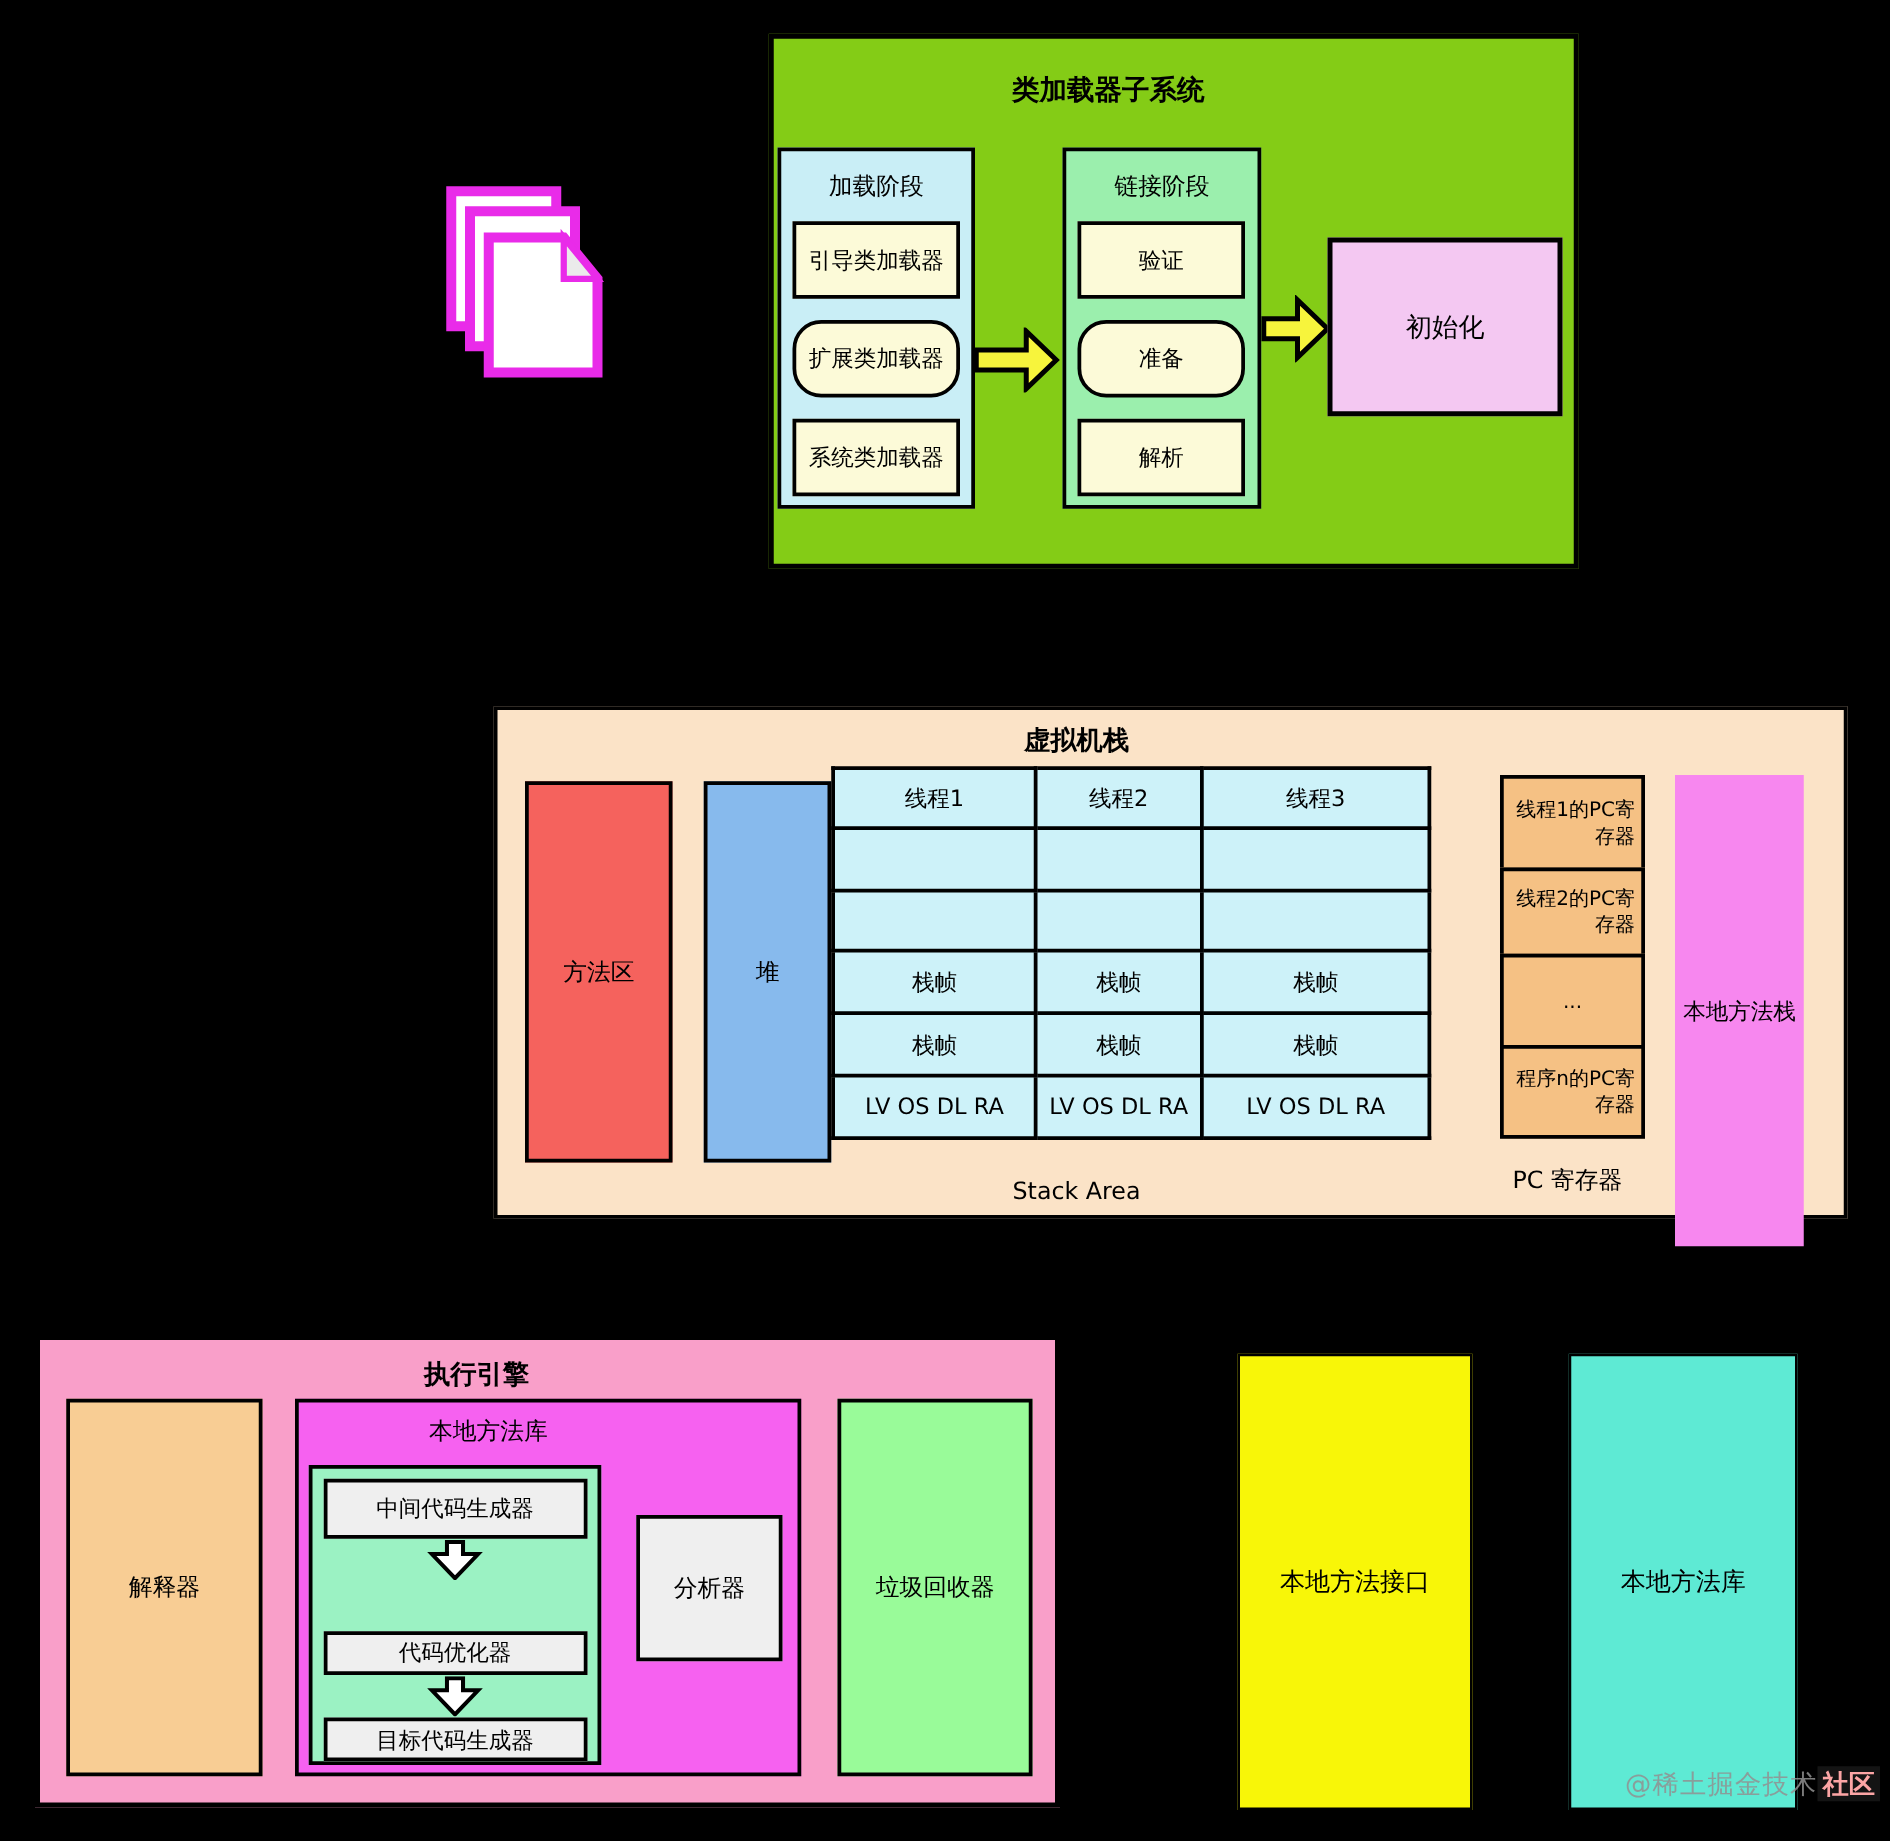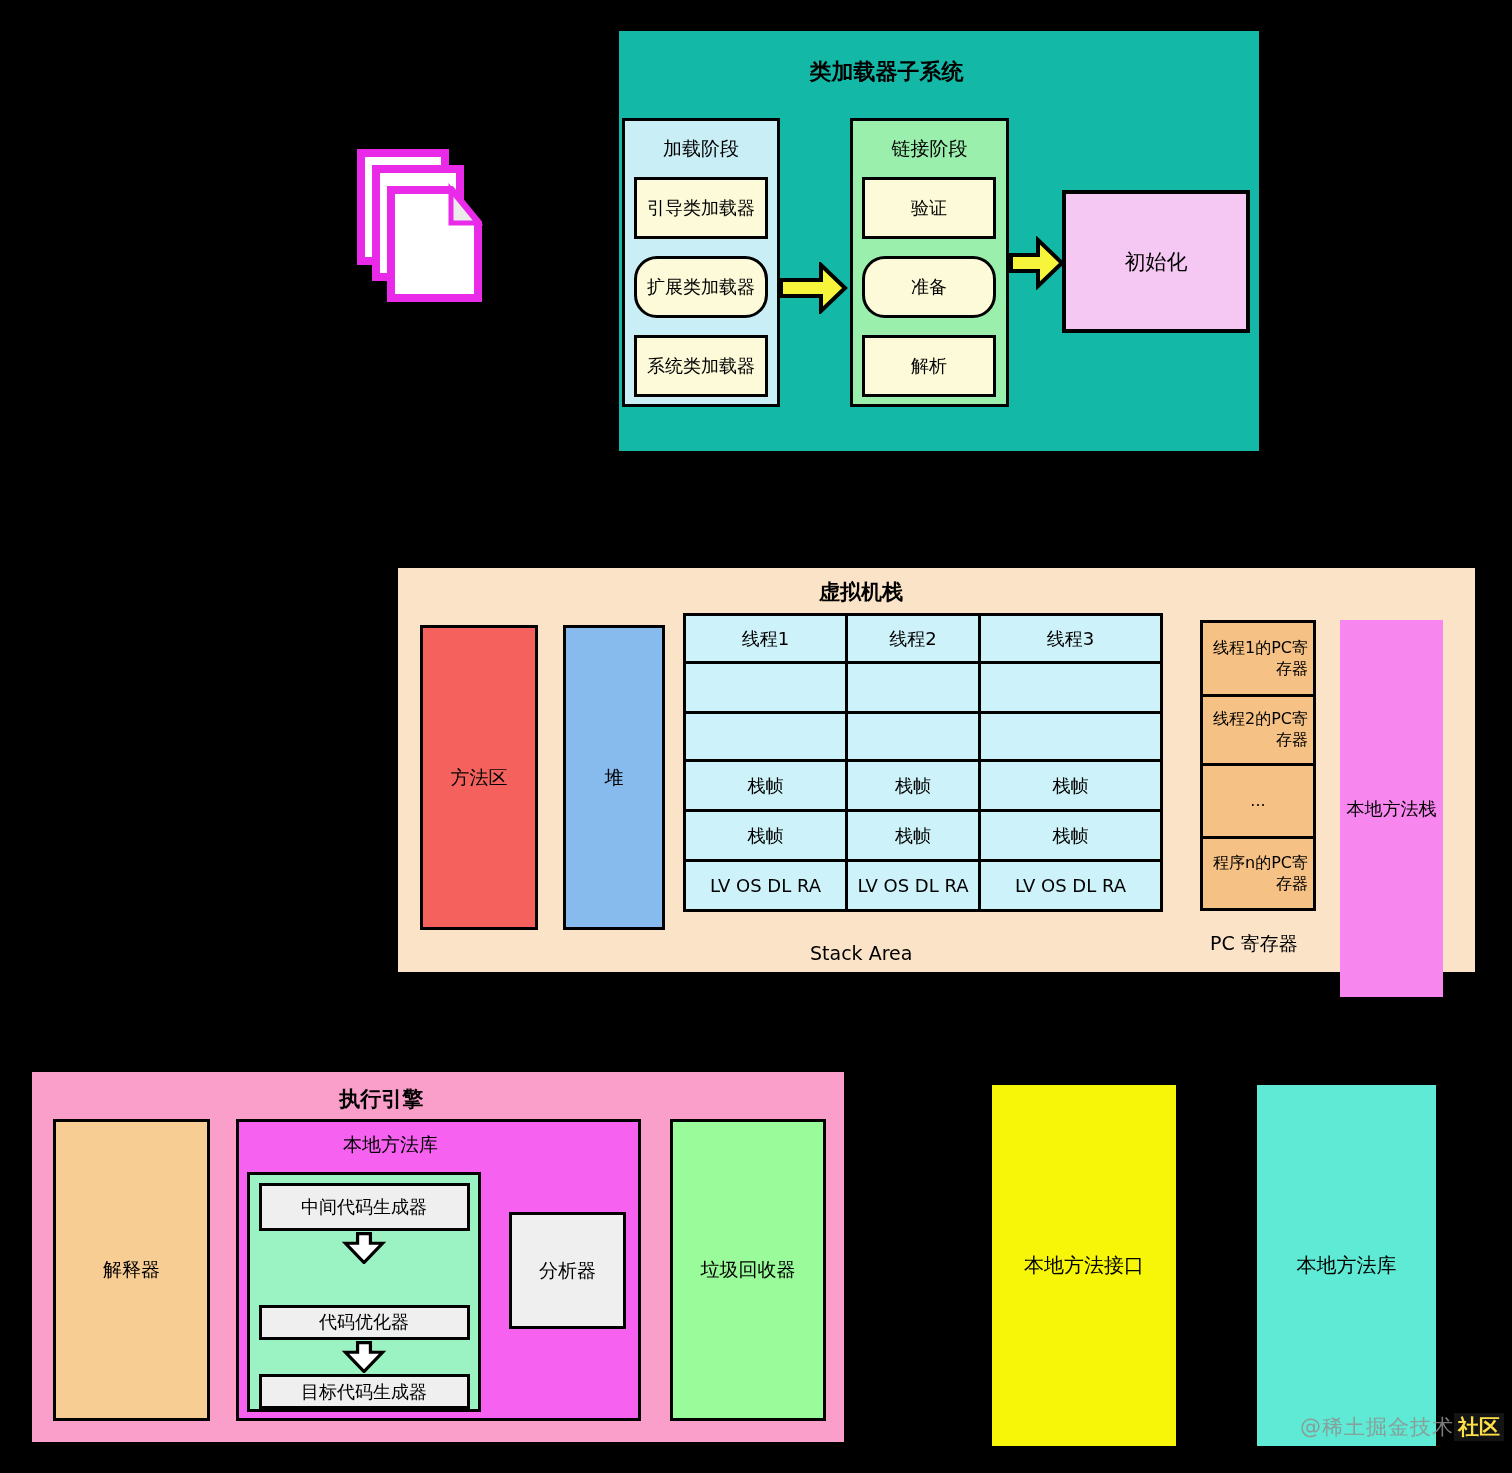--- a/index.html
+++ b/index.html
@@ -5,41 +5,41 @@
   html,body{margin:0;padding:0;background:#000;}
   #stage{
     position:relative;width:1512px;height:1473px;background:#000;overflow:hidden;
     font-family:"DejaVu Sans","Liberation Sans",sans-serif;color:#000;
   }
   .abs{position:absolute;box-sizing:border-box;}
   .center{display:flex;align-items:center;justify-content:center;text-align:center;}
   .b3{border:3px solid #000;}
 
   
-  #cls{left:615px;top:27px;width:648px;height:428px;background:#14b8a6;border:4px solid #000;}
+  #cls{left:615px;top:27px;width:648px;height:428px;background:#84cc16;border:4px solid #000;}
   #cls-title{left:41.8%;top:26px;transform:translateX(-50%);font-size:22px;font-weight:700;white-space:nowrap;}
   #loading{left:3px;top:87px;width:158px;height:289px;background:#C9EEF6;}
   #linking{left:231px;top:87px;width:159px;height:289px;background:#9BEFAD;}
   .phase-title{width:100%;text-align:center;margin-top:15px;font-size:19px;}
   .phase-item{left:9px;width:134px;height:62px;background:#FCFAD8;border:3px solid #000;font-size:18px;}
   .pi-0{top:56px;}.pi-1{top:135px;border-radius:23px;}.pi-2{top:214px;}
   #init-box{left:443px;top:159px;width:188px;height:143px;background:#F4C8F2;border:4px solid #000;font-size:21px;}
   #arrow-a{left:160px;top:231px;}
   #arrow-b{left:390px;top:205px;}
 
   
   #doc-icon{left:352px;top:146px;}
   #feed-arrowhead{left:600px;top:230px;}
 
   
   #vm{left:395px;top:565px;width:1083px;height:410px;background:#FBE3C7;border:3px solid #000;}
   #vm-title{left:43%;top:10px;transform:translateX(-50%);font-size:21px;font-weight:700;white-space:nowrap;}
   #method-area{left:22px;top:57px;width:118px;height:305px;background:#F5625D;font-size:19px;}
   #heap{left:165px;top:57px;width:102px;height:305px;background:#87BAED;font-size:19px;}
-  #stack-table{left:285px;top:45px;border-collapse:collapse;table-layout:fixed;border-radius:13px;}
+  #stack-table{left:267px;top:45px;border-collapse:collapse;table-layout:fixed;border-radius:13px;}
   #stack-table td{border:3px solid #000;background:#CDF2F9;text-align:center;vertical-align:middle;font-size:18px;padding:0;}
   #stack-table col.c0{width:162px;}#stack-table col.c1{width:133px;}#stack-table col.c2{width:182px;}
   #stack-table tr.r0 td{height:45px;}
   #stack-table tr.r1 td{height:47px;}
   #stack-table tr.r2 td{height:45px;}
   #stack-table tr.r3 td{height:47px;}
   #stack-table tr.r4 td{height:47px;}
   #stack-table tr.r5 td{height:47px;}
   #stack-area-label{left:412px;top:374px;font-size:19px;white-space:nowrap;}
   #pc-col{left:802px;top:52px;width:116px;}
@@ -66,21 +66,21 @@
   #profiler{left:270px;top:90px;width:117px;height:117px;background:#EFEFEF;font-size:19px;}
   #gc{left:638px;top:47px;width:156px;height:302px;background:#99FB99;font-size:19px;}
 
   
   #nmi{left:990px;top:1083px;width:188px;height:365px;background:#F8F608;border:2px solid #000;font-size:20px;}
   #nml{left:1255px;top:1083px;width:183px;height:365px;background:#5eead4;border:2px solid #000;font-size:20px;text-align:center;}
 
   
   #watermark{left:1300px;top:1413px;font-size:21px;white-space:nowrap;z-index:5;}
   #watermark .wm-prefix{color:rgba(145,145,145,0.85);letter-spacing:1px;}
-  #watermark .wm-suffix{color:#fde047;background:#141414;font-weight:700;padding:2px 4px;}
+  #watermark .wm-suffix{color:#fca5a5;background:#141414;font-weight:700;padding:2px 4px;}
 </style>
 </head>
 <body>
 
 <div id="stage">
 
   <svg id="doc-icon" class="abs" width="132" height="162" viewBox="0 0 132 162">
     <rect x="9" y="7" width="84" height="108" fill="#ffffff" stroke="#E92BE9" stroke-width="8"></rect>
     <rect x="24" y="23" width="84" height="108" fill="#ffffff" stroke="#E92BE9" stroke-width="8"></rect>
     <path d="M39 44 L99 44 L126 77 L126 152 L39 152 Z" fill="#ffffff" stroke="#E92BE9" stroke-width="8"></path>

